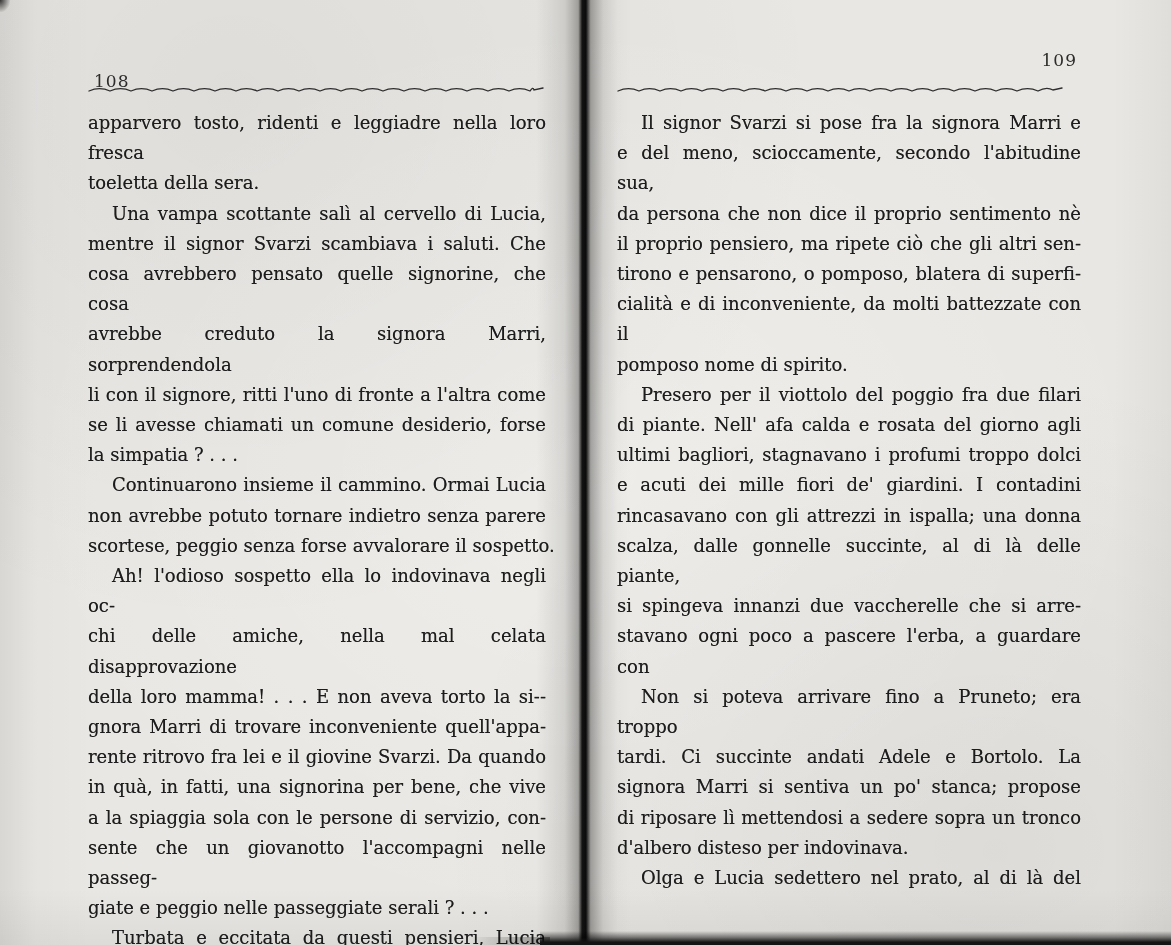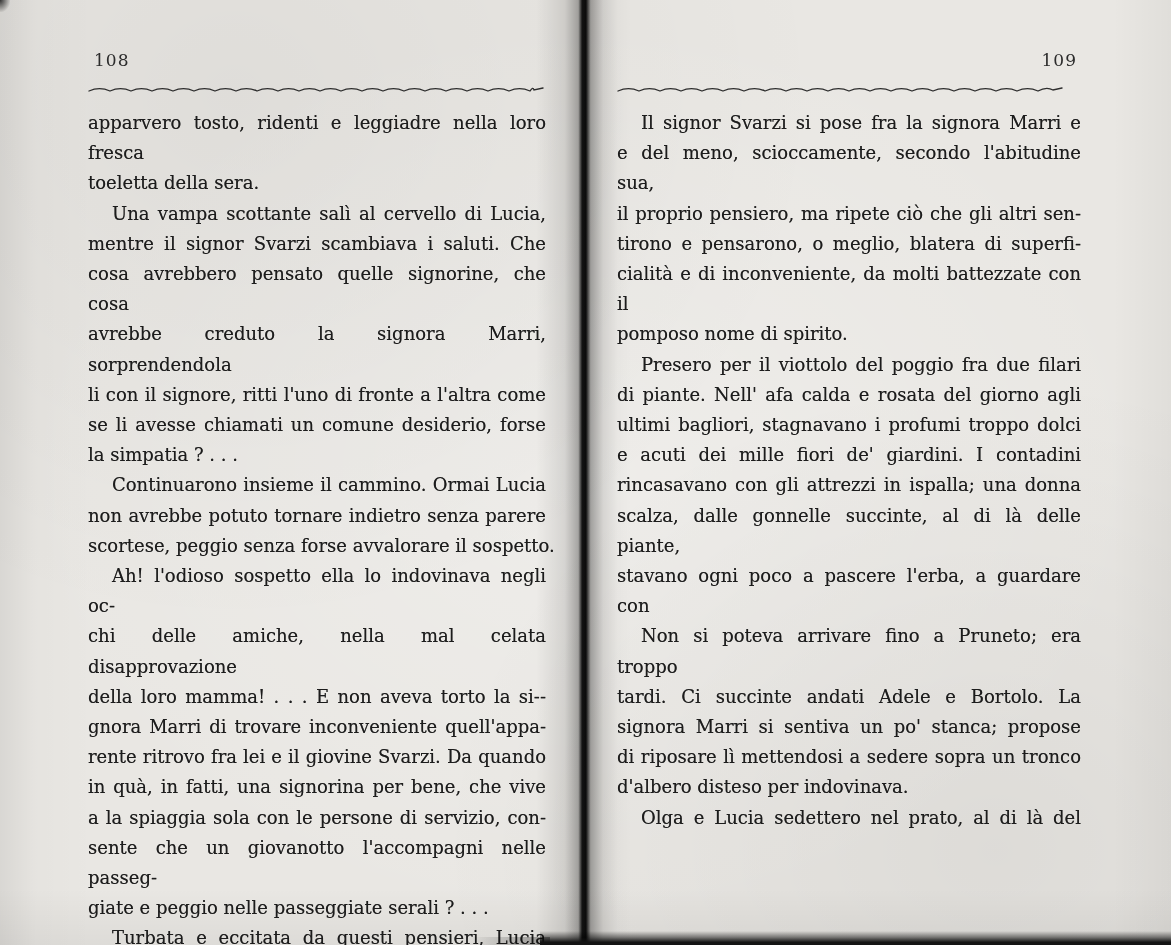--- a/index.html
+++ b/index.html
@@ -17,21 +17,21 @@
     color:#1e1e1e;
   }
   .page { position:absolute; top:0; height:100%; }
   .page-left  { left:88px;  width:458px; }
   .page-right { left:617px; width:464px; }
 
   .header-row { position:absolute; top:50px; left:0; right:0; height:24px; }
   .pagenum {
     position:absolute; top:0; font-size:17px; letter-spacing:1px; color:#2c2c2c;
   }
-  .page-left  .pagenum { left:6px; }
+  .page-left  .pagenum { left:6px;margin-top:21px; }
   .page-right .pagenum { right:4px; }
   .running {
     position:absolute; left:0; right:0; text-align:center;
     font-size:13.5px; letter-spacing:2.6px; word-spacing:4px;
     color:#343434; padding-top:3px;
   }
   .page-right .running { right:40px; }
 
   .wavy { position:absolute; top:84px; left:0; height:12px; display:block; }
   .page-left  .wavy { width:458px; }
@@ -121,32 +121,34 @@
     <div class="header-row">
       <span class="pagenum">109</span>
     </div>
     <svg class="wavy" xmlns="http://www.w3.org/2000/svg" preserveAspectRatio="none" viewBox="0 0 448 12">
         <path d="M 1 7 q 10.5 -4.8 21 0 q 10.5 -4.8 21 0 q 10.5 -4.8 21 0 q 10.5 -4.8 21 0 q 10.5 -4.8 21 0 q 10.5 -4.8 21 0 q 10.5 -4.8 21 0 q 10.5 -4.8 21 0 q 10.5 -4.8 21 0 q 10.5 -4.8 21 0 q 10.5 -4.8 21 0 q 10.5 -4.8 21 0 q 10.5 -4.8 21 0 q 10.5 -4.8 21 0 q 10.5 -4.8 21 0 q 10.5 -4.8 21 0 q 10.5 -4.8 21 0 q 10.5 -4.8 21 0 q 10.5 -4.8 21 0 q 10.5 -4.8 21 0 q 8.5 -4.8 15 -1 l 9 -2" fill="none" stroke="#2e2e2e" stroke-width="1.35" stroke-linecap="round"></path>
       </svg>
     <div class="text-block" id="right-body">
         <div class="para">
           <div class="line fill indent">Il signor Svarzi si pose fra la signora Marri e</div>
           <div class="line fill">e del meno, scioccamente, secondo l'abitudine sua,</div>
+          <div class="line fill">da persona che non dice il proprio sentimento nè</div>
           <div class="line fill">il proprio pensiero, ma ripete ciò che gli altri sen-</div>
-          <div class="line fill">tirono e pensarono, o meglio, blatera di superfi-</div>
+          <div class="line fill">tirono e pensarono, o pomposo, blatera di superfi-</div>
           <div class="line fill">cialità e di inconveniente, da molti battezzate con il</div>
           <div class="line">pomposo nome di spirito.</div>
         </div>
         <div class="para">
           <div class="line fill indent">Presero per il viottolo del poggio fra due filari</div>
           <div class="line fill">di piante. Nell' afa calda e rosata del giorno agli</div>
           <div class="line fill">ultimi bagliori, stagnavano i profumi troppo dolci</div>
           <div class="line fill">e acuti dei mille fiori de' giardini. I contadini</div>
           <div class="line fill">rincasavano con gli attrezzi in ispalla; una donna</div>
           <div class="line fill">scalza, dalle gonnelle succinte, al di là delle piante,</div>
+          <div class="line fill">si spingeva innanzi due vaccherelle che si arre-</div>
           <div class="line fill">stavano ogni poco a pascere l'erba, a guardare con</div>
         </div>
         <div class="para">
           <div class="line fill indent">Non si poteva arrivare fino a Pruneto; era troppo</div>
           <div class="line fill">tardi. Ci succinte andati Adele e Bortolo. La</div>
           <div class="line fill">signora Marri si sentiva un po' stanca; propose</div>
           <div class="line fill">di riposare lì mettendosi a sedere sopra un tronco</div>
           <div class="line">d'albero disteso per indovinava.</div>
         </div>
         <div class="para">

